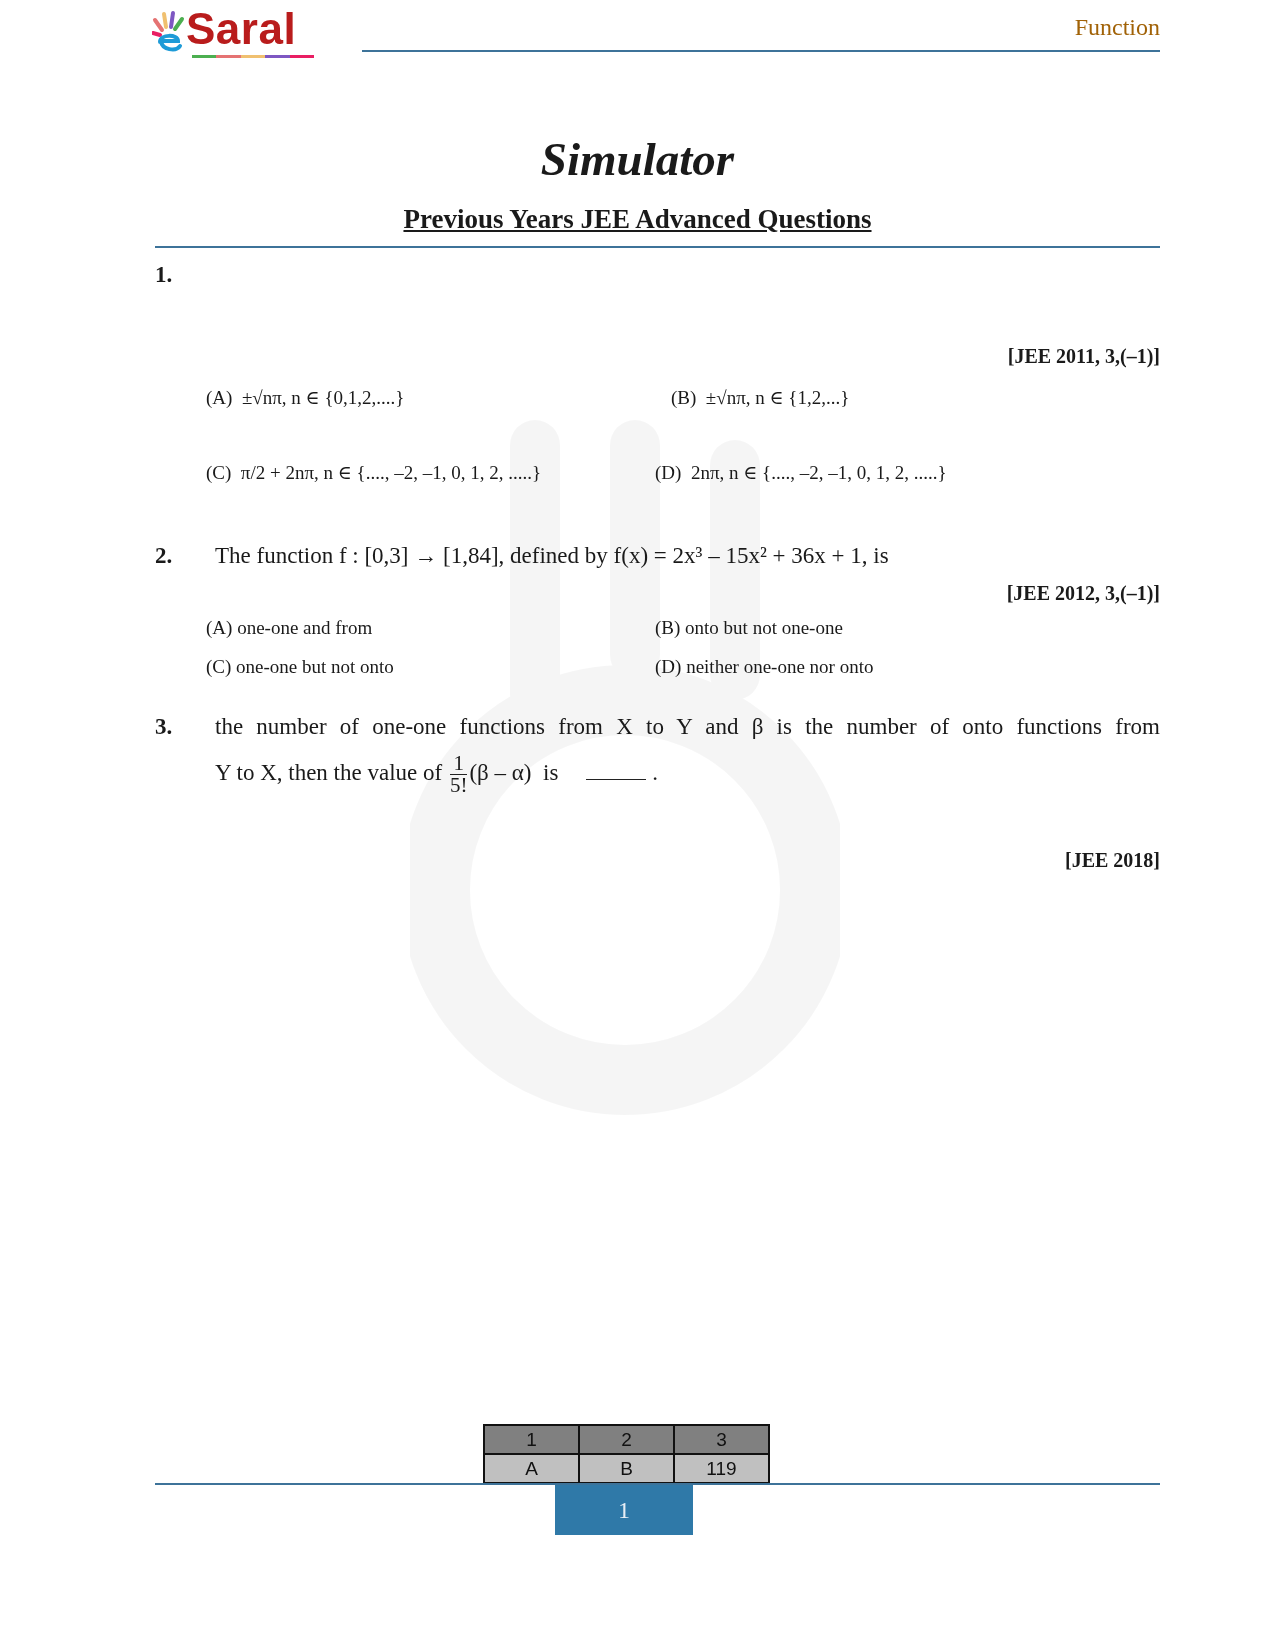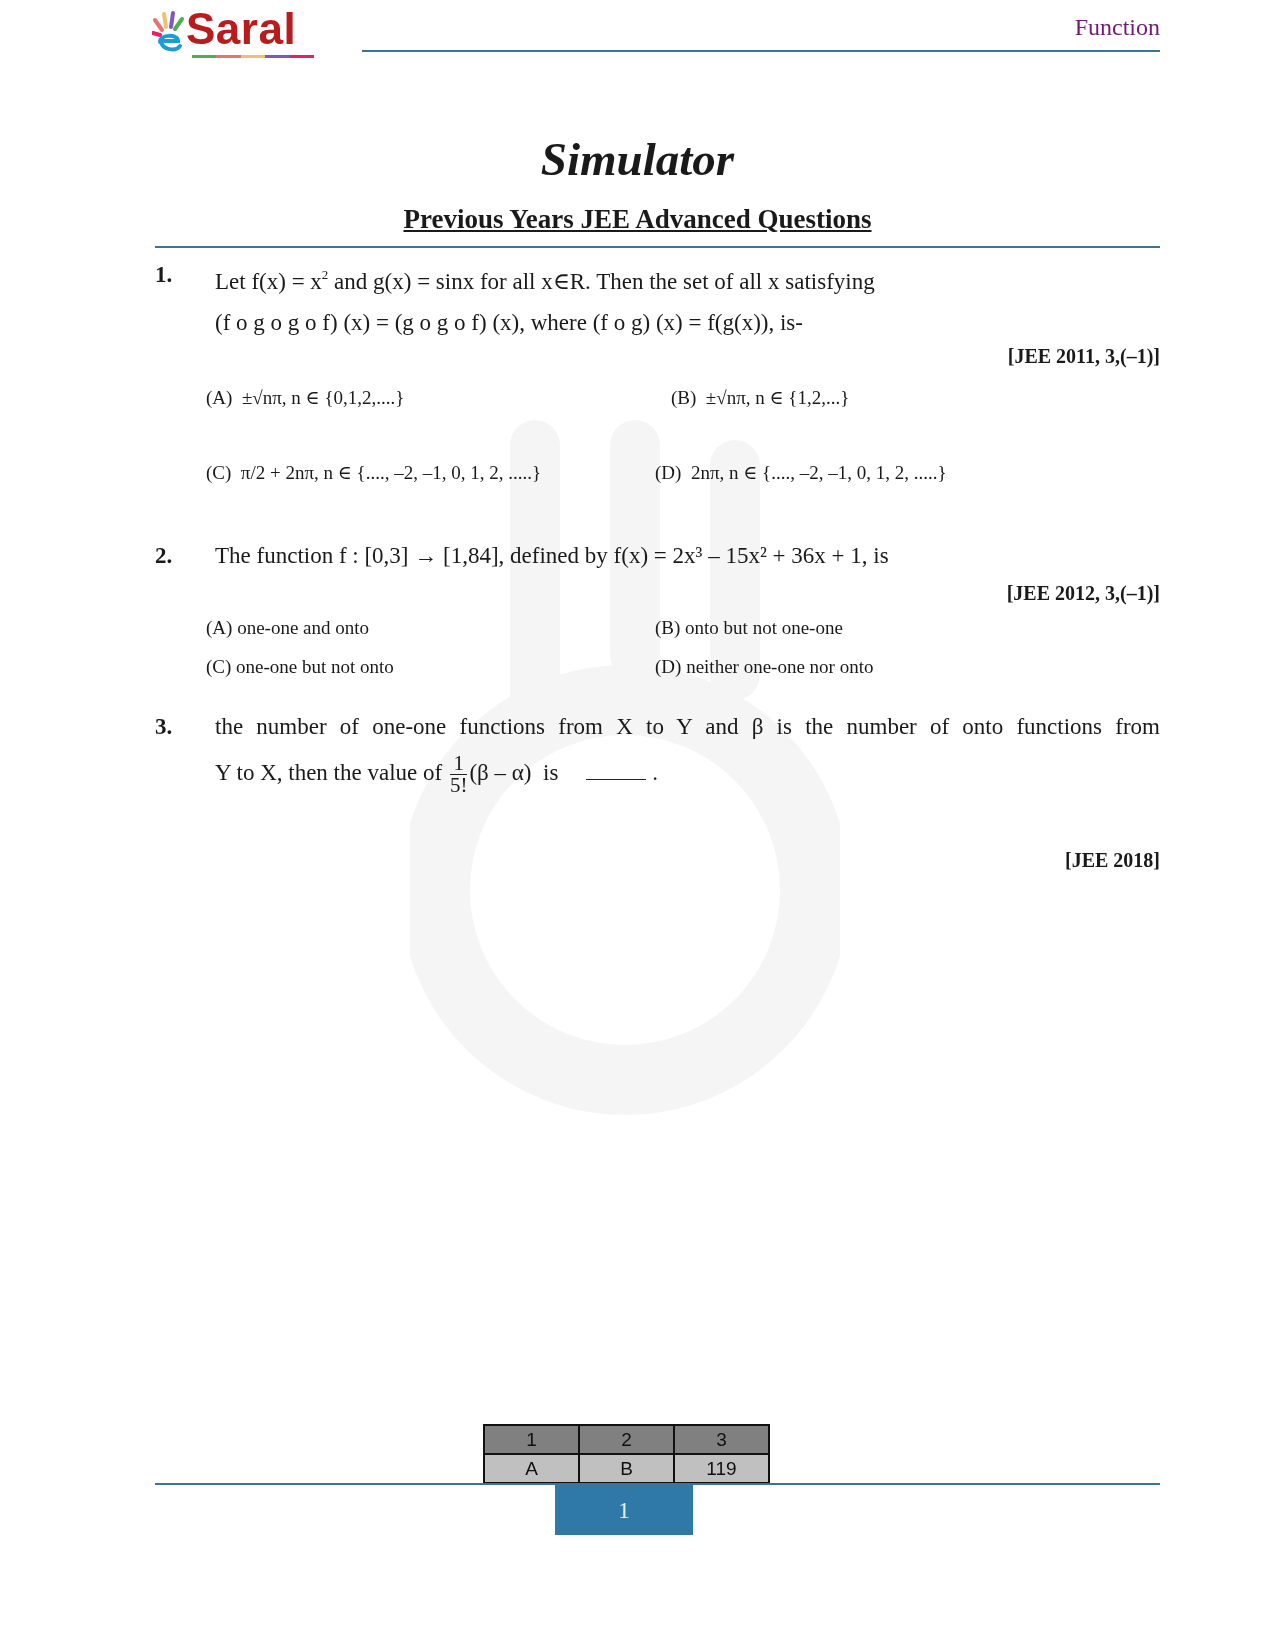--- a/index.html
+++ b/index.html
@@ -6,21 +6,21 @@
   body { width: 1275px; height: 1650px; position: relative; overflow: hidden;
          font-family: "Liberation Serif", "DejaVu Serif", serif; color: #1a1a1a; }
 
   
   .logo { position: absolute; left: 152px; top: 6px; width: 170px; height: 50px; }
   .logo .hand { position: absolute; left: 0; top: 4px; width: 36px; height: 44px; }
   .logo .word { position: absolute; left: 34px; top: -2px; font-family: "Liberation Sans", "DejaVu Sans", sans-serif;
                 font-size: 44px; font-weight: bold; color: #b91c1c; letter-spacing: 0.5px; }
   .logo .stripe { position: absolute; left: 40px; top: 49px; height: 3px; width: 122px; display: flex; }
   .logo .stripe span { flex: 1; height: 3px; }
-  .header-title { position: absolute; right: 115px; top: 14px; font-size: 24px; color: #701a75; }
+  .header-title { position: absolute; right: 115px; top: 14px; font-size: 24px; color: #a16207; }
   .header-rule { position: absolute; left: 362px; right: 115px; top: 50px; height: 2px; background: #3d7399; }
 
   
   .doc-title { position: absolute; left: 0; right: 0; top: 132px; text-align: center;
                font-size: 47px; font-weight: bold; font-style: italic; }
   .doc-subtitle { position: absolute; left: 0; right: 0; top: 204px; text-align: center;
                   font-size: 27px; font-weight: bold; text-decoration: underline; }
   .title-rule { position: absolute; left: 155px; right: 115px; top: 246px; height: 2px; background: #3d7399; }
 
   
@@ -79,24 +79,20 @@
   <rect x="200" y="0" width="50" height="260" rx="25" fill="#000"></rect>
   <rect x="300" y="20" width="50" height="260" rx="25" fill="#000"></rect>
 </svg>
 
 <div class="doc-title">Simulator</div>
 <div class="doc-subtitle">Previous Years JEE Advanced Questions</div>
 <div class="title-rule"></div>
 
 <div class="q" style="top:254px; height:120px;">
   <span class="q-num">1.</span>
-  <div class="q-body">
-    <div><span>Let f(x) = x</span><sup>2</sup><span> and g(x) = sinx for all x∈R. Then the set of all x satisfying</span></div>
-    <div style="font-style: normal;">(f o g o g o f) (x) = (g o g o f) (x), where (f o g) (x) = f(g(x)), is-</div>
-  </div>
   <span class="q-tag" style="top:82px;">[JEE 2011, 3,(–1)]</span>
 </div>
 <div class="opt" style="left:206px; top:386px;">
   <span>(A)</span>&nbsp; <span>±√nπ, n ∈ {0,1,2,....}</span>
 </div>
 <div class="opt" style="left:671px; top:386px;">
   <span>(B)</span>&nbsp; <span>±√nπ, n ∈ {1,2,...}</span>
 </div>
 <div class="opt" style="left:206px; top:461px;">
   <span>(C)</span>&nbsp; <span>π/2 + 2nπ, n ∈ {...., –2, –1, 0, 1, 2, .....}</span>
@@ -104,21 +100,21 @@
 <div class="opt" style="left:655px; top:461px;">
   <span>(D)</span>&nbsp; <span>2nπ, n ∈ {...., –2, –1, 0, 1, 2, .....}</span>
 </div>
 
 <div class="q" style="top:535px; height:80px;">
   <span class="q-num">2.</span>
   <div class="q-body">The function f : [0,3] → [1,84], defined by f(x) = 2x³ – 15x² + 36x + 1, is</div>
   <span class="q-tag" style="top:38px;">[JEE 2012, 3,(–1)]</span>
 </div>
 <div class="opt" style="left:206px; top:617px;">
-  <span>(A)</span> <span>one-one and onto</span>
+  <span>(A)</span> <span>one-one and from</span>
 </div>
 <div class="opt" style="left:655px; top:617px;">
   <span>(B)</span> <span>onto but not one-one</span>
 </div>
 <div class="opt" style="left:206px; top:656px;">
   <span>(C)</span> <span>one-one but not onto</span>
 </div>
 <div class="opt" style="left:655px; top:656px;">
   <span>(D)</span> <span>neither one-one nor onto</span>
 </div>

